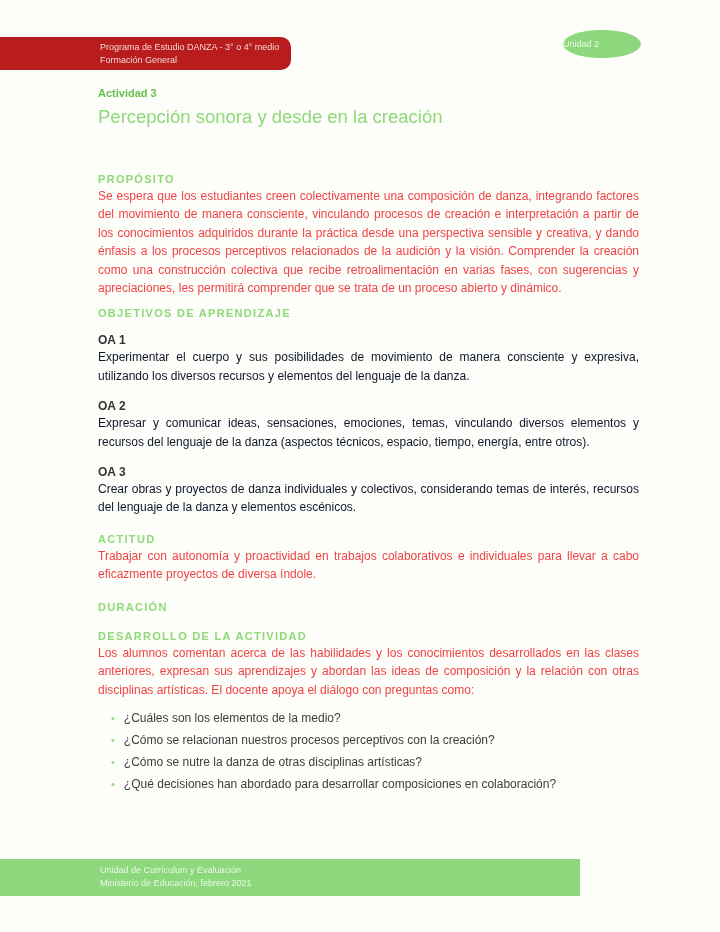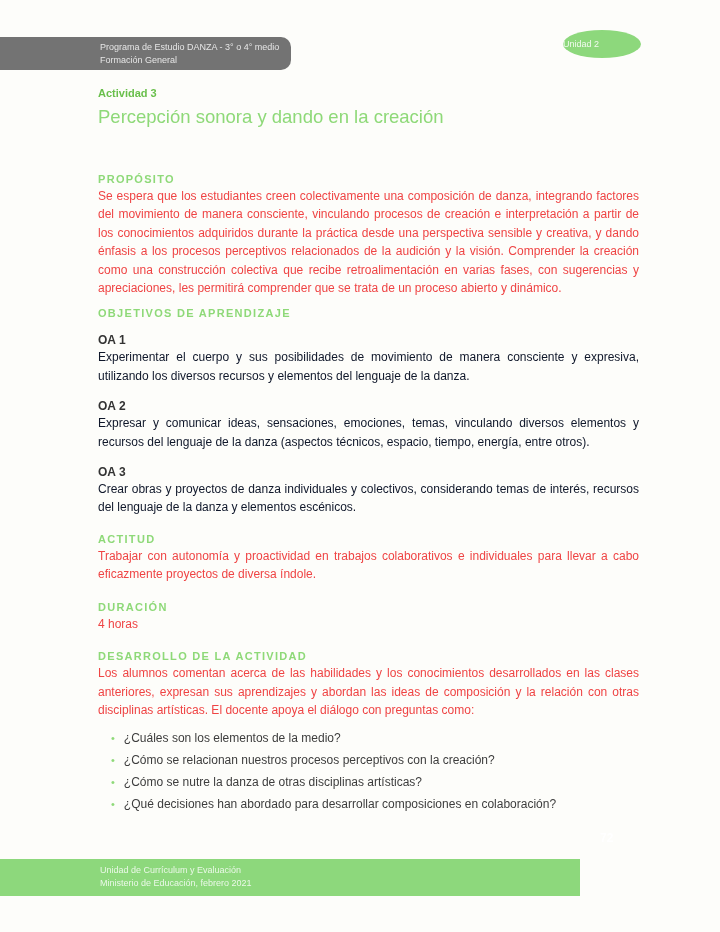--- a/index.html
+++ b/index.html
@@ -8,21 +8,21 @@
     background: #fdfdfa;
     font-family: "Liberation Sans", sans-serif;
     overflow: hidden;
   }
   .page { position: relative; width: 720px; height: 932px; }
 
   
   .header-bar {
     position: absolute; left: 0; top: 37px;
     width: 291px; height: 33px;
-    background: #737373;
+    background: #b91c1c;
     border-radius: 0 10px 10px 0;
     padding: 4px 0 0 100px;
   }
   .header-bar .hline {
     font-size: 9px; line-height: 12.5px;
     color: rgba(255,255,255,0.82);
     white-space: nowrap;
   }
   .unit-badge {
     position: absolute; left: 563px; top: 30px;
@@ -103,41 +103,40 @@
     <div class="hline">Formación General</div>
   </div>
 
   <div class="unit-badge">
     <span>Unidad 2</span>
   </div>
 
   <div class="content">
 
     <div class="doc-title">Actividad 3</div>
-    <div class="doc-subtitle">Percepción sonora y dando en la creación</div>
+    <div class="doc-subtitle">Percepción sonora y desde en la creación</div>
 
     <div class="section-heading sh-proposito">PROPÓSITO</div>
     <div class="para">Se espera que los estudiantes creen colectivamente una composición de danza, integrando factores del movimiento de manera consciente, vinculando procesos de creación e interpretación a partir de los conocimientos adquiridos durante la práctica desde una perspectiva sensible y creativa, y dando énfasis a los procesos perceptivos relacionados de la audición y la visión. Comprender la creación como una construcción colectiva que recibe retroalimentación en varias fases, con sugerencias y apreciaciones, les permitirá comprender que se trata de un proceso abierto y dinámico.</div>
 
     <div class="section-heading sh-objetivos">OBJETIVOS DE APRENDIZAJE</div>
 
     <div class="oa-label">OA 1</div>
     <div class="oa-text">Experimentar el cuerpo y sus posibilidades de movimiento de manera consciente y expresiva, utilizando los diversos recursos y elementos del lenguaje de la danza.</div>
 
     <div class="oa-label">OA 2</div>
     <div class="oa-text">Expresar y comunicar ideas, sensaciones, emociones, temas, vinculando diversos elementos y recursos del lenguaje de la danza (aspectos técnicos, espacio, tiempo, energía, entre otros).</div>
 
     <div class="oa-label">OA 3</div>
     <div class="oa-text">Crear obras y proyectos de danza individuales y colectivos, considerando temas de interés, recursos del lenguaje de la danza y elementos escénicos.</div>
 
     <div class="section-heading sh-actitud">ACTITUD</div>
     <div class="para">Trabajar con autonomía y proactividad en trabajos colaborativos e individuales para llevar a cabo eficazmente proyectos de diversa índole.</div>
 
     <div class="section-heading sh-duracion">DURACIÓN</div>
-    <div class="para no-justify">4 horas</div>
 
     <div class="section-heading sh-desarrollo">DESARROLLO DE LA ACTIVIDAD</div>
     <div class="para">Los alumnos comentan acerca de las habilidades y los conocimientos desarrollados en las clases anteriores, expresan sus aprendizajes y abordan las ideas de composición y la relación con otras disciplinas artísticas. El docente apoya el diálogo con preguntas como:</div>
 
     <ul class="bullet-list">
       <li class="bullet-item">
         <span class="bullet-dot">•</span>
         <span>¿Cuáles son los elementos de la medio?</span>
       </li>
       <li class="bullet-item">

